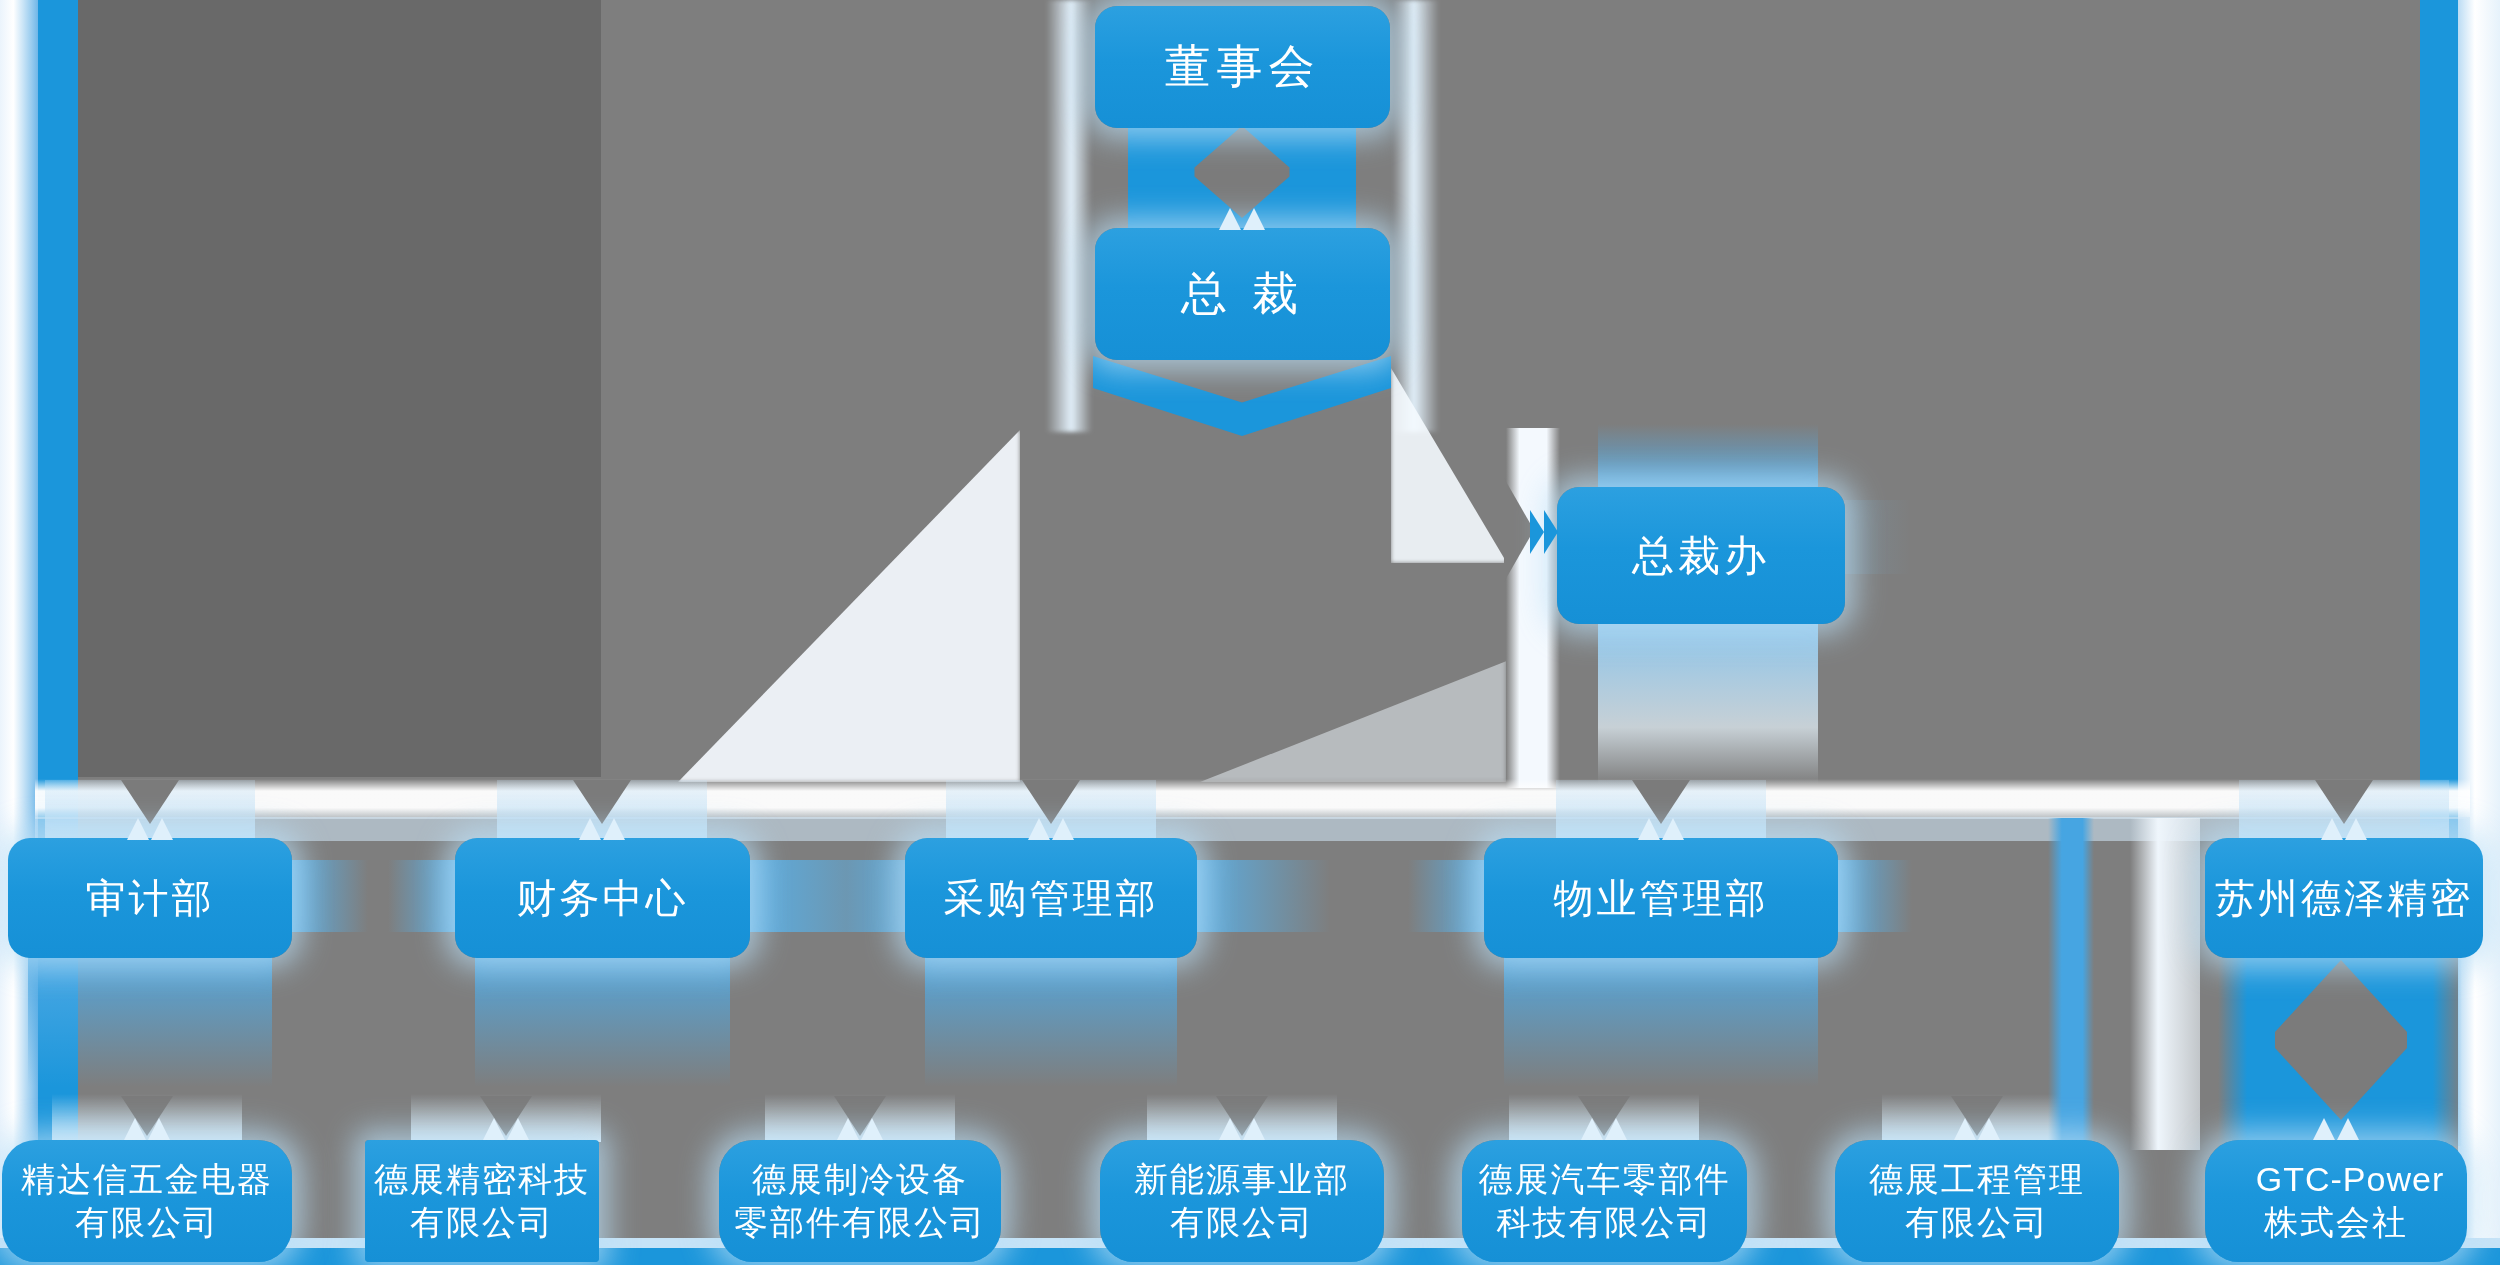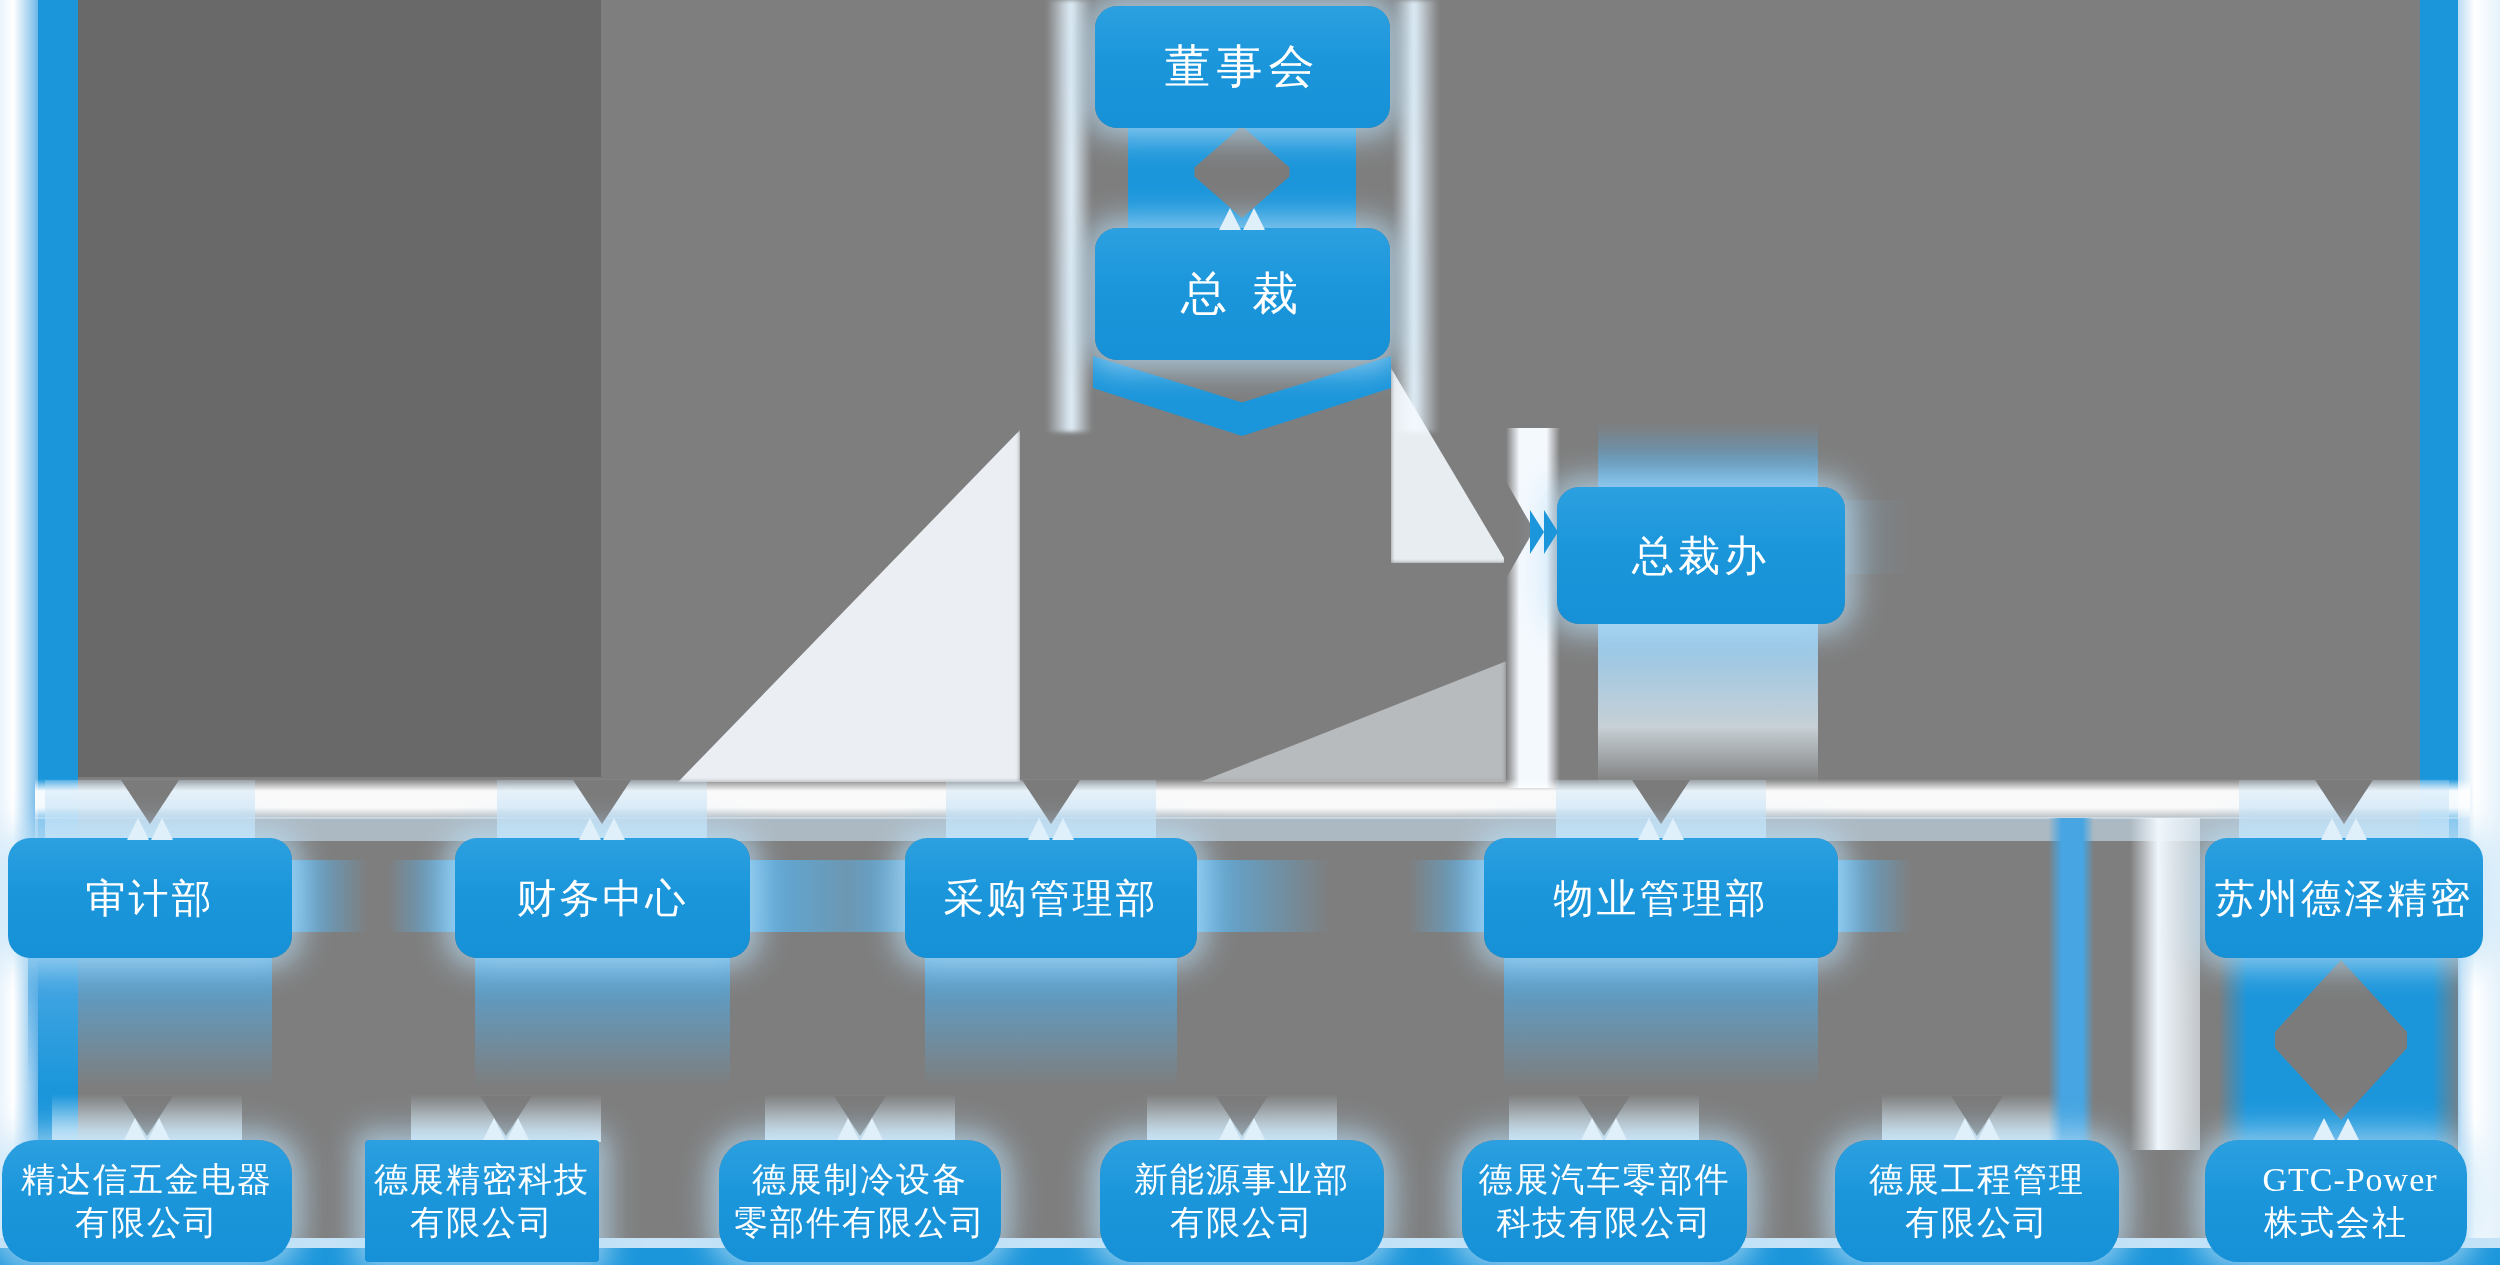--- a/index.html
+++ b/index.html
@@ -11,21 +11,21 @@
 
   
   .box{position:absolute;z-index:4;display:flex;flex-direction:column;align-items:center;justify-content:center;
        border-radius:22px;color:#fff;text-align:center;
        background:linear-gradient(180deg,#2CA0E0 0%,#1B96DB 45%,#1690D6 100%);
        box-shadow:0 0 30px 10px rgba(186,223,247,.72);}
   .box .line{display:block;white-space:nowrap;}
   .f-big{font-size:46px;letter-spacing:6px;}
   .f-dept{font-size:40px;letter-spacing:3px;}
   .f-comp{font-size:34px;letter-spacing:2px;line-height:43px;}
-  .latin{font-family:Liberation Serif, serif;letter-spacing:1px;margin-left:28px;}
+  .latin{font-family:Liberation Sans, sans-serif;letter-spacing:1px;margin-left:28px;}
 
   
   .diamond{position:absolute;z-index:3;background:#7B7B7B;
            clip-path:polygon(50% 0,94% 45%,94% 55%,50% 100%,6% 55%,6% 45%);}
 
   
   .bowtie{position:absolute;z-index:5;width:46px;height:22px;}
   .bowtie::before,.bowtie::after{content:"";position:absolute;bottom:0;width:0;height:0;
       border-left:11px solid transparent;border-right:11px solid transparent;border-bottom:22px solid #DFF0FB;}
   .bowtie::before{left:0;}

